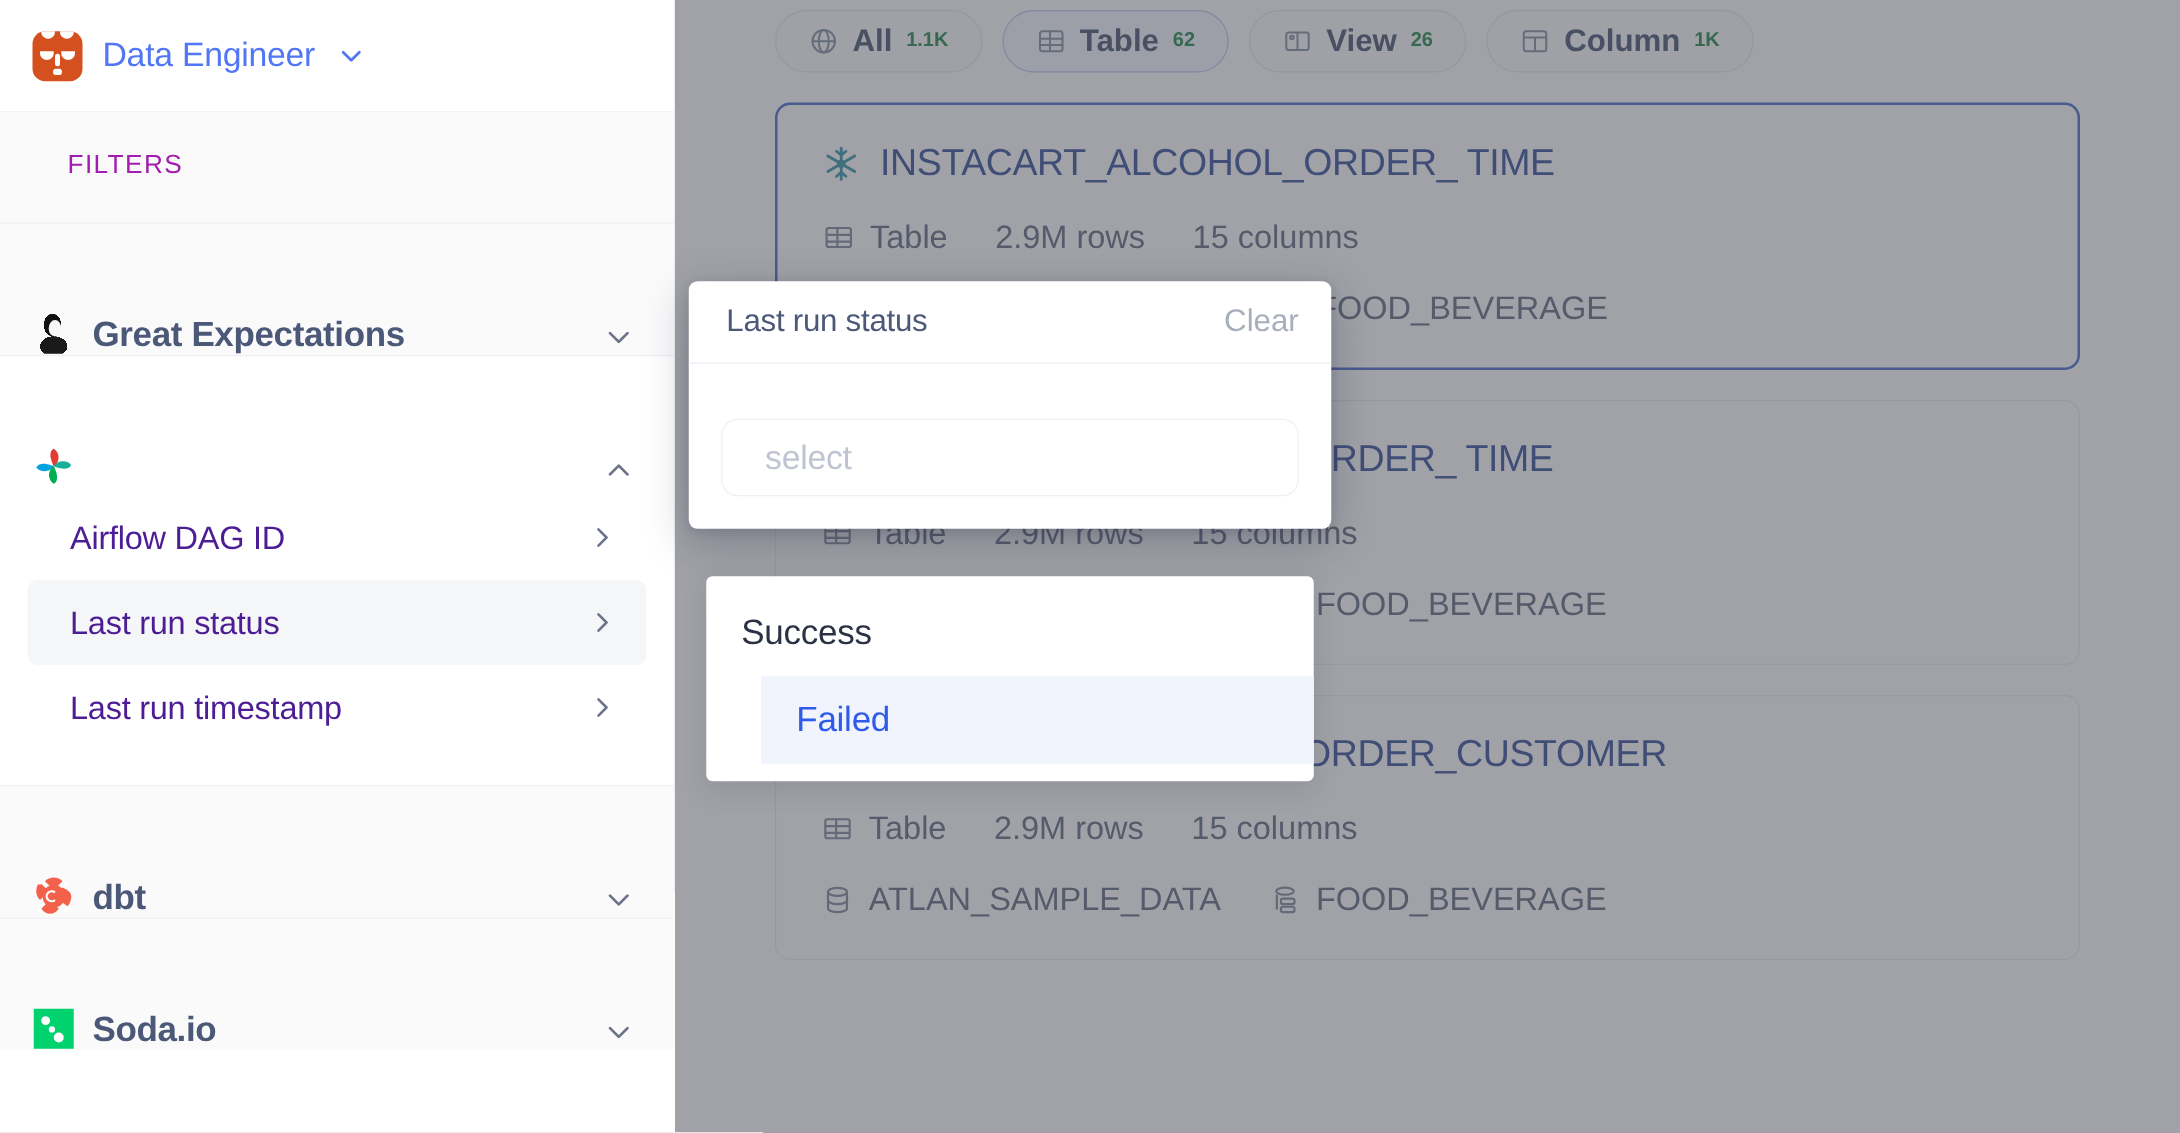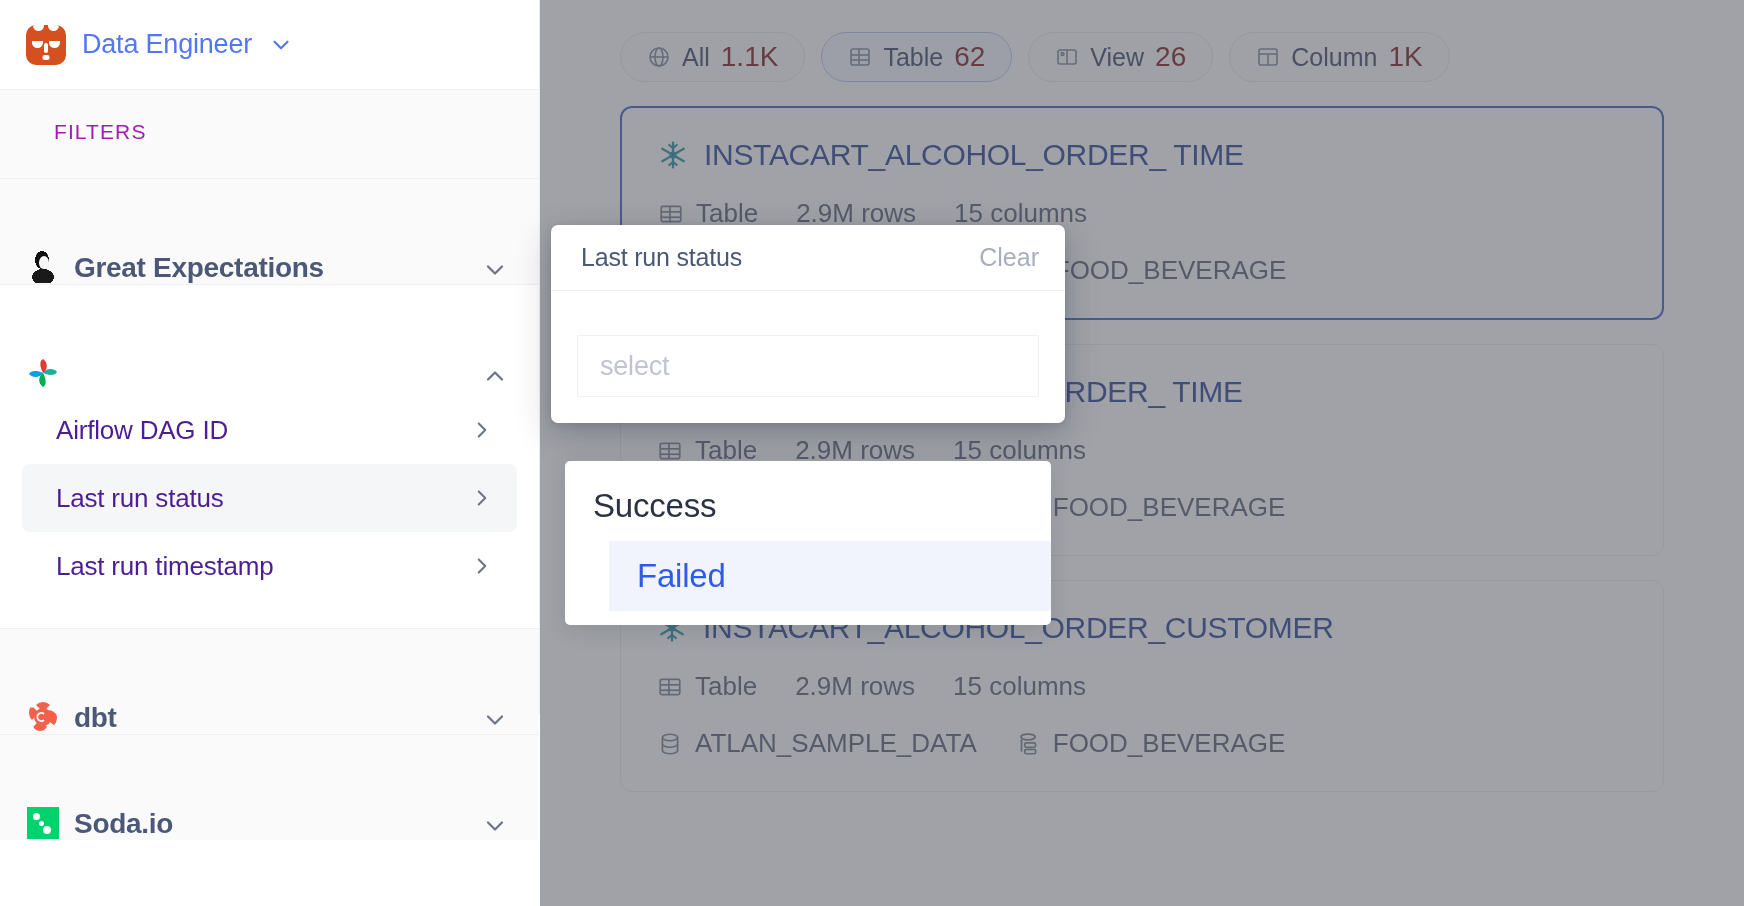--- a/index.html
+++ b/index.html
@@ -150,34 +150,35 @@
     flex: 1 1 auto;
     height: 906px;
     background: #ffffff;
     overflow: hidden;
   }
   .main-inner { position: relative; padding: 0; }
 
   .chip-row {
     display: flex;
     gap: 16px;
-    padding: 32px 0 0 80px;
+    padding: 8px 0 0 80px;
+    font-weight: bold;
   }
   .chip {
     display: flex; align-items: center; gap: 11px;
     height: 50px;
     padding: 0 26px;
     border-radius: 25px;
     border: 1px solid #e4e7ee;
     background: #fcfcfd;
     white-space: nowrap;
   }
   .chip.sel { border-color: #b9c6ef; background: #f7f9ff; }
   .chip .cl { font-size: 25px; color: #3e4a68; }
-  .chip .cn { font-size: 28px; color: #7f1d1d; }
+  .chip .cn { font-size: 16px; color: #15803d; }
   .chip .ci { color: #7e879c; display:flex; align-items:center; }
 
   .card {
     margin: 24px 80px 0 80px;
     border: 1px solid #e8eaf0;
     border-radius: 12px;
     padding: 30px 36px 32px 36px;
     background: #ffffff;
   }
   .card.selected { border: 2px solid #3f5fcb; }
@@ -247,43 +248,43 @@
     width: 44px; height: 52px;
     display: flex; align-items: center; justify-content: center;
     color: #5d6478;
     cursor: pointer;
     flex: 0 0 44px;
   }
   .val-input {
     margin-top: 22px;
     height: 62px;
     border: 1px solid #eef0f4;
-    border-radius: 0;
+    border-radius: 13px;
     display: flex; align-items: center;
-    padding: 0 22px;
+    padding: 0 34px;
     background: #fff;
   }
   .val-input .ph { font-size: 27px; color: #c0c4d2; letter-spacing: -0.2px; }
 
   .options {
     position: absolute;
     left: 14px;
     right: 14px;
     top: 236px;
     background: #ffffff;
     border-radius: 5px;
     box-shadow: 0 6px 22px rgba(30,35,60,0.13);
     padding: 10px 0 14px 0;
     z-index: 50;
   }
   .opt {
     height: 70px;
     display: flex; align-items: center;
     padding: 0 28px;
-    font-size: 33px;
+    font-size: 28px;
     color: #2b3245;
     letter-spacing: -0.2px;
     cursor: pointer;
   }
   .opt.highlight { background: #f1f3fd; color: #2f5bea; margin-left: 44px; }
 </style>
 </head>
 <body>
 
 <div id="app">

